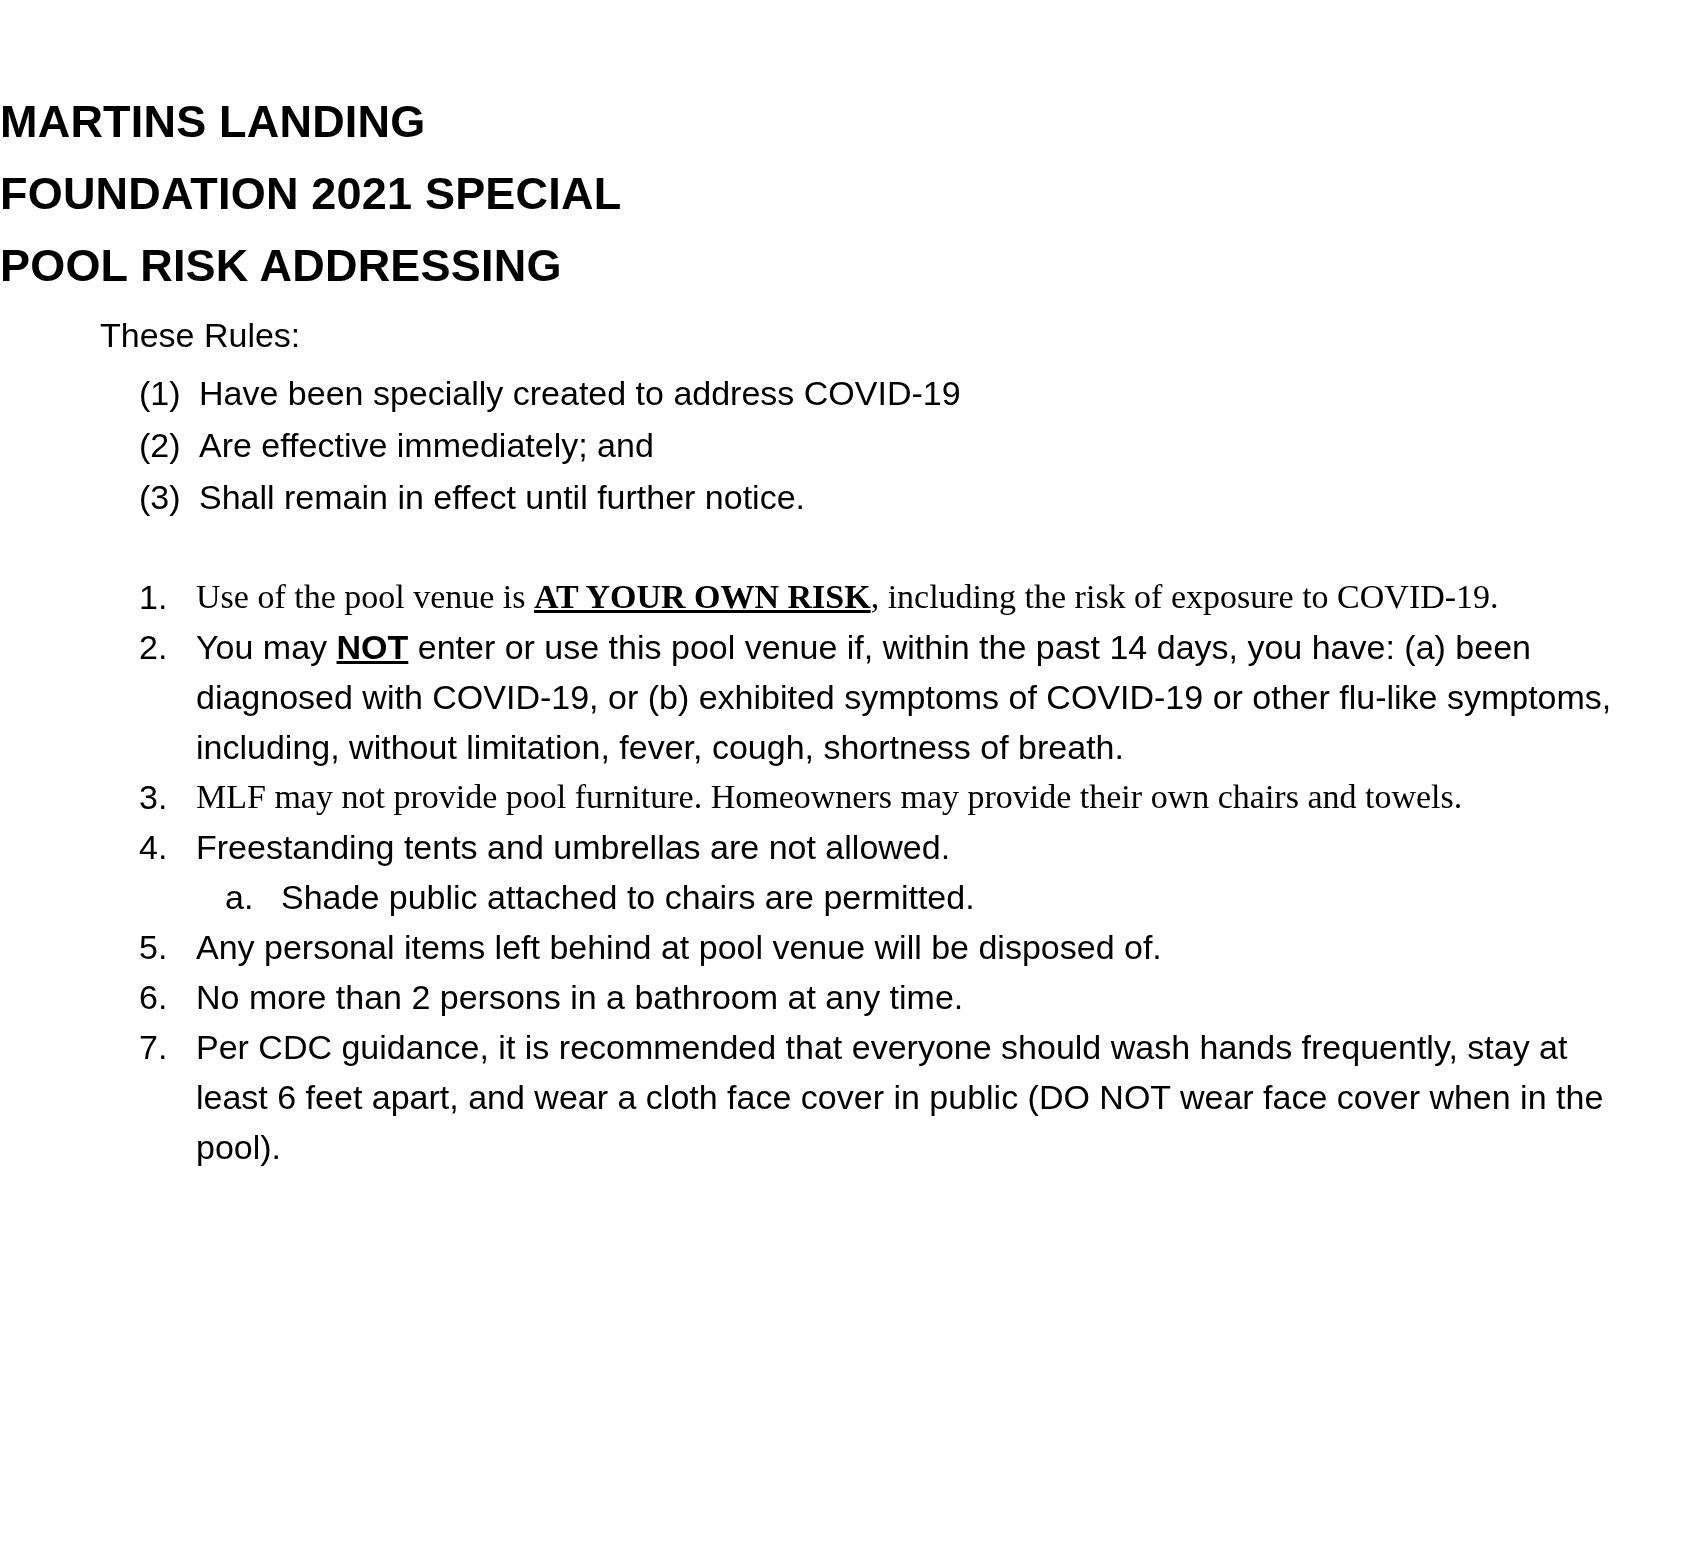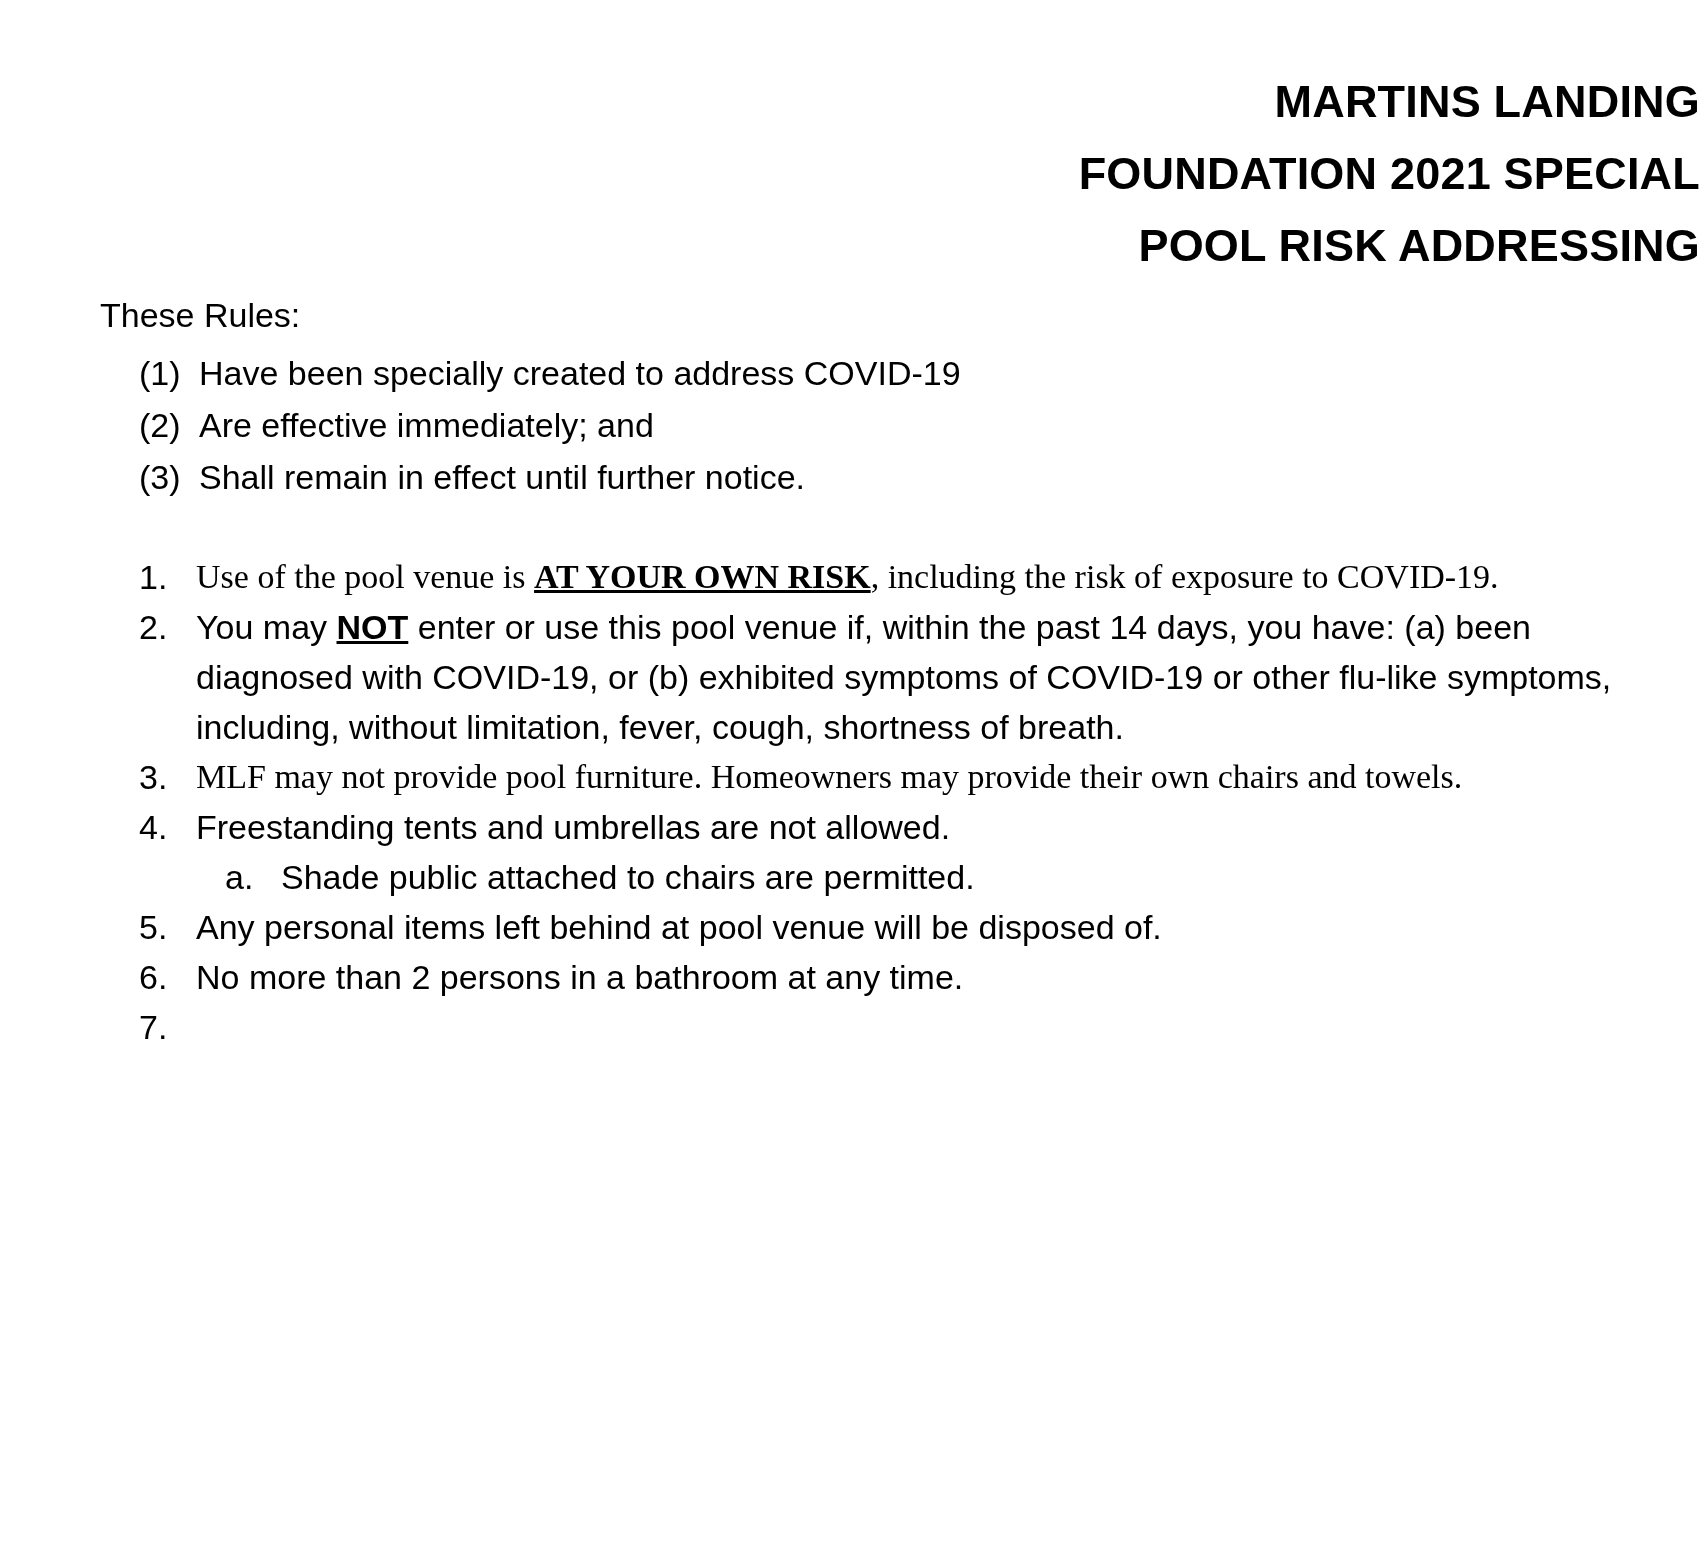--- a/index.html
+++ b/index.html
@@ -19,22 +19,22 @@
     position: relative;
     width: 1700px;
     height: 1561px;
     background: #ffffff;
     box-sizing: border-box;
     padding: 0;
   }
 
   
   .title-block {
-    padding-top: 66px;
-    text-align: right;
+    padding-top: 86px;
+    text-align: left;
   }
   .title-line {
     font-weight: bold;
     font-size: 45px;
     line-height: 72px;
     letter-spacing: 0.2px;
     white-space: nowrap;
   }
 
   
@@ -196,17 +196,18 @@
         <span class="rule-text">Any personal items left behind at pool venue will be disposed of.</span>
       </li>
 
       <li class="rule-item">
         <span class="rule-marker">6.</span>
         <span class="rule-text">No more than 2 persons in a bathroom at any time.</span>
       </li>
 
       <li class="rule-item">
         <span class="rule-marker">7.</span>
+        <span class="rule-text wide">Per CDC guidance, it is recommended that everyone should wash hands frequently, stay at least 6 feet apart, and wear a cloth face cover in public (DO NOT wear face cover when in the pool).</span>
       </li>
 
     </ol>
   </div>
 </div>
 
 </body></html>

